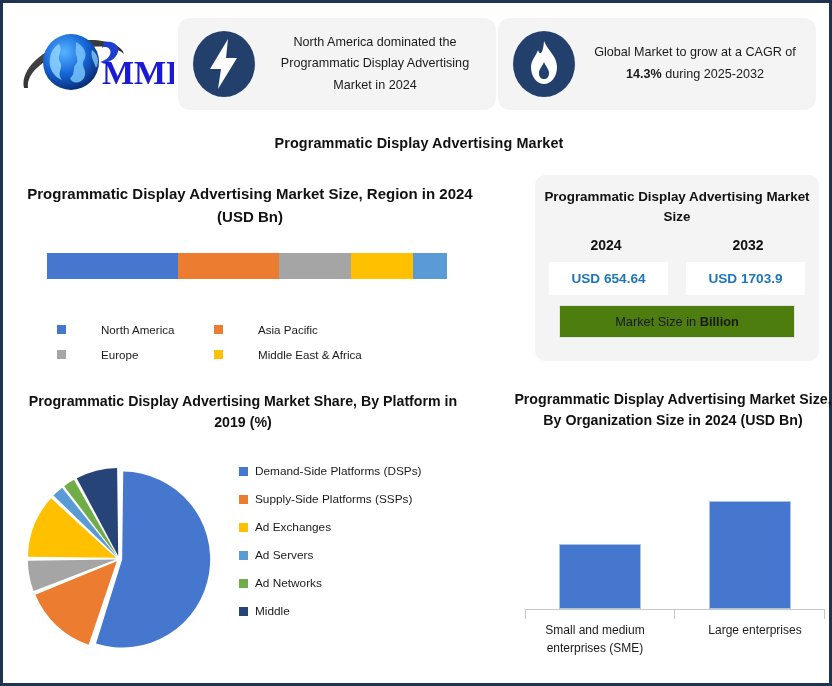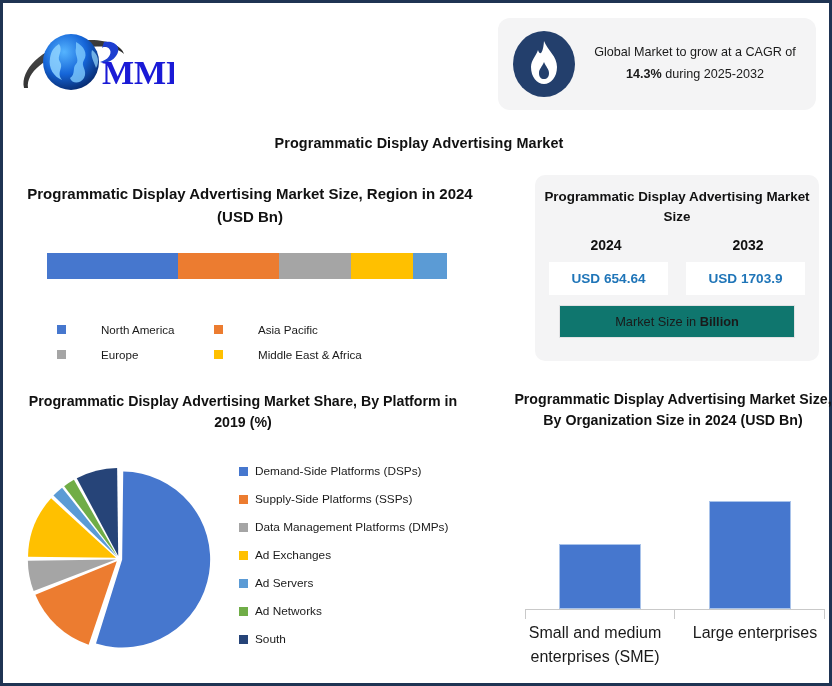--- a/index.html
+++ b/index.html
@@ -44,42 +44,42 @@
   
   #size-card{position:absolute;left:532px;top:172px;width:284px;height:186px;
              background:#f4f4f5;border-radius:10px;}
   #size-card .card-title{padding-top:12px;text-align:center;font-size:13.4px;
              font-weight:bold;line-height:1.48;color:#111;}
   #years{display:flex;margin-top:10px;justify-content:space-between;}
   #years div{flex:1;text-align:center;font-size:14px;font-weight:bold;color:#111;}
   #values{display:flex;margin-top:9px;padding:0 14px;gap:18px;}
   #values div{flex:1;background:#fff;text-align:center;padding:9px 0;
               font-size:13.6px;font-weight:bold;color:#1f75b8;}
-  #msize{margin:10px 24px 0;background:#0f766e;border:1px solid #e2e2e4;
+  #msize{margin:10px 24px 0;background:#4d7c0f;border:1px solid #e2e2e4;
          text-align:center;padding:8px 0;font-size:12.8px;color:#1a1a1a;}
   #msize b{font-weight:bold;}
 
   
   #pie-panel{position:absolute;left:8px;top:388px;width:470px;height:290px;}
   #pie-panel .panel-title{width:440px;margin-left:12px;font-size:14.2px;}
   #pie-wrap{position:absolute;left:8px;top:68px;width:210px;height:200px;}
   #pie-legend{position:absolute;left:228px;top:66px;width:250px;}
   #pie-legend .lg-item{height:28px;font-size:11.8px;white-space:nowrap;}
 
   
   #org-panel{position:absolute;left:504px;top:386px;width:332px;height:292px;}
   #org-panel .panel-title{width:320px;margin-left:6px;font-size:14.2px;}
   #org-plot{position:absolute;left:18px;top:96px;width:300px;height:124px;}
   .orgbar{position:absolute;bottom:0;background:#4677ce;border:1px solid #a9c3ea;
           box-sizing:border-box;}
   #org-axis{position:absolute;left:18px;top:220px;width:300px;height:9px;
             border-top:1px solid #c9c9c9;}
   #org-axis .tick{position:absolute;top:0;width:1px;height:9px;background:#c9c9c9;}
   #org-labels{position:absolute;left:8px;top:232px;width:320px;display:flex;}
-  #org-labels div{flex:1;text-align:center;font-size:16px;line-height:1.5;color:#1a1a1a;}
+  #org-labels div{flex:1;text-align:center;font-size:12px;line-height:1.5;color:#1a1a1a;}
 </style>
 </head>
 <body>
 
 <div id="page">
 
   <div id="header">
 
     <div id="logo">
       <svg width="156" height="86" viewBox="0 0 156 86">
@@ -97,20 +97,29 @@
         <path d="M6 66 C2 48 24 26 54 20 C82 14 104 22 106 32 C98 24 76 22 54 28 C28 35 8 50 10 66 Z" fill="url(#sw)"></path>
         <circle cx="53" cy="40" r="28" fill="url(#gl)"></circle>
         <path d="M41 22 C46 29 38 34 42 40 C46 46 38 50 44 58 C36 55 30 46 32 36 C33 29 36 25 41 22Z" fill="#8fd4ff" opacity=".85"></path>
         <path d="M58 20 C66 24 70 32 66 38 C62 44 70 48 66 56 C62 62 54 62 52 56 C58 52 54 46 58 42 C62 38 56 32 58 26Z" fill="#7ecaff" opacity=".8"></path>
         <path d="M74 28 C80 32 82 40 78 46 C76 40 72 34 74 28Z" fill="#9adcff" opacity=".7"></path>
         <path d="M86 20 C98 18 104 26 98 34 C94 40 86 42 82 40 C90 38 94 32 92 28 C90 24 86 24 84 26Z" fill="#1e3fd0"></path>
         <text x="84" y="62" font-family="'Liberation Serif','DejaVu Serif',serif" font-size="34" font-weight="bold" fill="#1a1ad6">MMR</text>
       </svg>
     </div>
 
+    <div class="pill" id="pill-1">
+      <div class="pill-icon">
+        <svg width="68" height="70" viewBox="0 0 68 70">
+          <ellipse cx="34" cy="35" rx="31" ry="33" fill="#233f6c"></ellipse>
+          <path d="M38 10 L20 40 L31 40 L28 60 L47 29 L36 29 Z" fill="#ffffff"></path>
+        </svg>
+      </div>
+      <div class="pill-text">North America dominated the Programmatic Display Advertising Market in 2024</div>
+    </div>
 
     <div class="pill" id="pill-2">
       <div class="pill-icon">
         <svg width="68" height="70" viewBox="0 0 68 70">
           <ellipse cx="34" cy="35" rx="31" ry="33" fill="#233f6c"></ellipse>
           <path d="M34 12 C38 22 47 27 47 38 C47 48 41 55 34 55 C27 55 21 48 21 38 C21 31 26 27 28 21 C30 27 33 25 34 12 Z" fill="#ffffff"></path>
           <path d="M34 33 C36 38 39 40 39 44 C39 48 37 50 34 50 C31 50 29 48 29 44 C29 40 32 38 34 33 Z" fill="#233f6c"></path>
         </svg>
       </div>
       <div class="pill-text"><span>Global Market to grow at a CAGR of </span><b>14.3%</b><span> during 2025-2032</span></div>
@@ -177,38 +186,34 @@
     <div id="pie-legend">
         <div class="lg-item">
           <span class="sw" style="background: rgb(70, 119, 206);"></span>
           <span>Demand-Side Platforms (DSPs)</span>
         </div>
         <div class="lg-item">
           <span class="sw" style="background: rgb(236, 124, 48);"></span>
           <span>Supply-Side Platforms (SSPs)</span>
         </div>
         <div class="lg-item">
-          <span class="sw" style="background: rgb(165, 165, 165);"></span>
-          <span>Data Management Platforms (DMPs)</span>
-        </div>
-        <div class="lg-item">
           <span class="sw" style="background: rgb(255, 192, 0);"></span>
           <span>Ad Exchanges</span>
         </div>
         <div class="lg-item">
           <span class="sw" style="background: rgb(91, 155, 213);"></span>
           <span>Ad Servers</span>
         </div>
         <div class="lg-item">
           <span class="sw" style="background: rgb(112, 173, 71);"></span>
           <span>Ad Networks</span>
         </div>
         <div class="lg-item">
           <span class="sw" style="background: rgb(38, 68, 120);"></span>
-          <span>South</span>
+          <span>Middle</span>
         </div>
       </div>
   </div>
 
   <div id="org-panel">
     <div class="panel-title">Programmatic Display Advertising Market Size, By Organization Size in 2024 (USD Bn)</div>
     <div id="org-plot">
         <div class="orgbar" style="height: 64.6957px; width: 82px; left: 34px; background: rgb(70, 119, 206);"></div>
         <div class="orgbar" style="height: 107.826px; width: 82px; left: 184px; background: rgb(70, 119, 206);"></div>
       </div>

